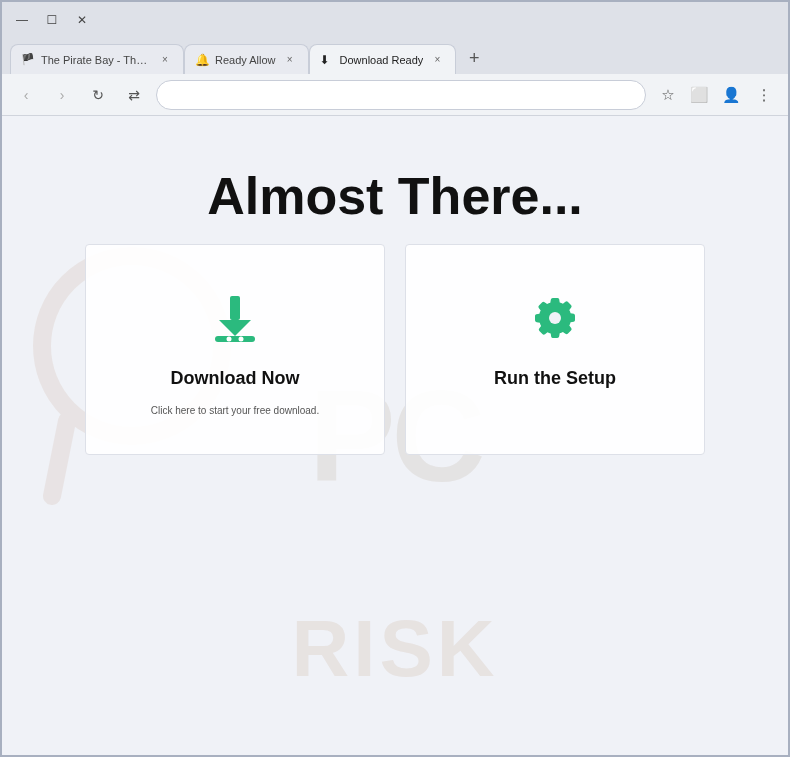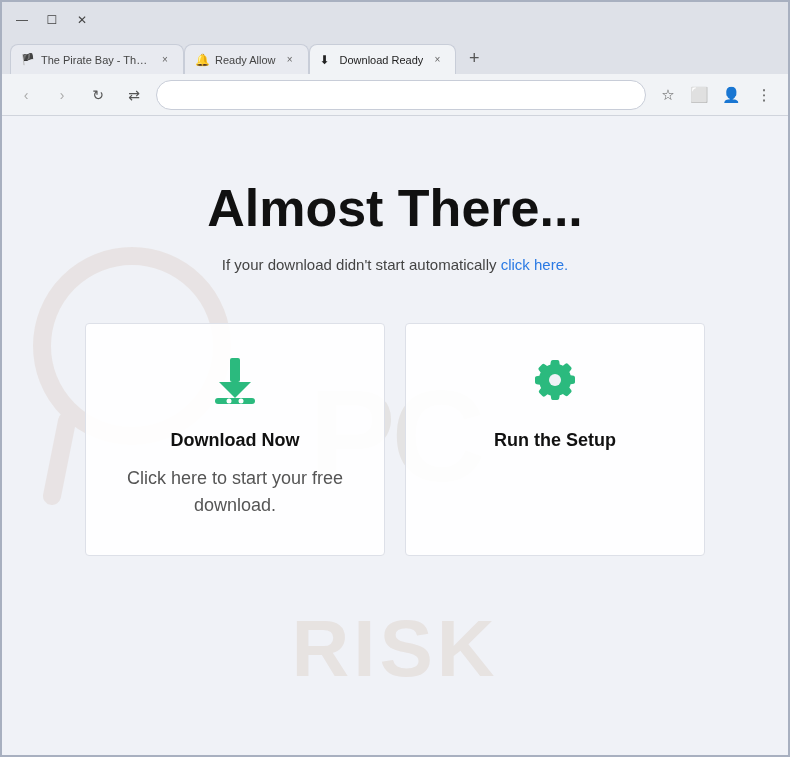--- a/index.html
+++ b/index.html
@@ -210,21 +210,20 @@
     }
 
     
     .main-heading {
       font-size: 52px;
       font-weight: 900;
       color: #111;
       text-align: center;
       margin-bottom: 18px;
       z-index: 1;
-      margin-top: 12px;
     }
 
     .subtitle {
       font-size: 15px;
       color: #444;
       text-align: center;
       margin-bottom: 50px;
       z-index: 1;
     }
 
@@ -239,21 +238,21 @@
       z-index: 1;
       width: 100%;
       max-width: 620px;
     }
 
     .card {
       flex: 1;
       background: rgba(255,255,255,0.92);
       border: 1px solid #dde0e8;
       border-radius: 4px;
-      padding: 24px 30px 36px;
+      padding: 41px 30px 36px;
       display: flex;
       flex-direction: column;
       align-items: center;
       text-align: center;
       cursor: pointer;
     }
 
     .card-icon {
       width: 64px;
       height: 64px;
@@ -264,21 +263,21 @@
     }
 
     .card-title {
       font-size: 18px;
       font-weight: 700;
       color: #111;
       margin-bottom: 14px;
     }
 
     .card-desc {
-      font-size: 18px;
+      font-size: 10px;
       color: #555;
       line-height: 1.5;
     }
   </style>
 </head>
 <body>
 
 <div class="browser-frame">
 
   <div class="title-bar">
@@ -331,23 +330,20 @@
       <circle cx="100" cy="110" r="90" stroke="#b08060" stroke-width="18" fill="none"></circle>
       <line x1="35" y1="185" x2="20" y2="260" stroke="#b08060" stroke-width="18" stroke-linecap="round"></line>
     </svg>
 
     <div class="watermark">PC</div>
 
     <div style="position:absolute;bottom:60px;left:50%;transform:translateX(-50%);font-size:80px;font-weight:900;color:rgba(180,140,100,0.15);pointer-events:none;user-select:none;z-index:0;white-space:nowrap;letter-spacing:4px;">RISK</div>
 
     <h1 class="main-heading">Almost There...</h1>
 
-    <p class="subtitle">
-      <span>If your download didn't start automatically </span><a class="click-here-link" href="#">click here.</a>
-    </p>
 
     <div class="cards-container">
 
       <div class="card">
         <div class="card-icon">
           <svg width="56" height="56" viewBox="0 0 56 56" fill="none" xmlns="http://www.w3.org/2000/svg">
 
             <rect x="23" y="6" width="10" height="24" rx="2" fill="#2bba7e"></rect>
             <polygon points="12,30 28,46 44,30" fill="#2bba7e"></polygon>
 

